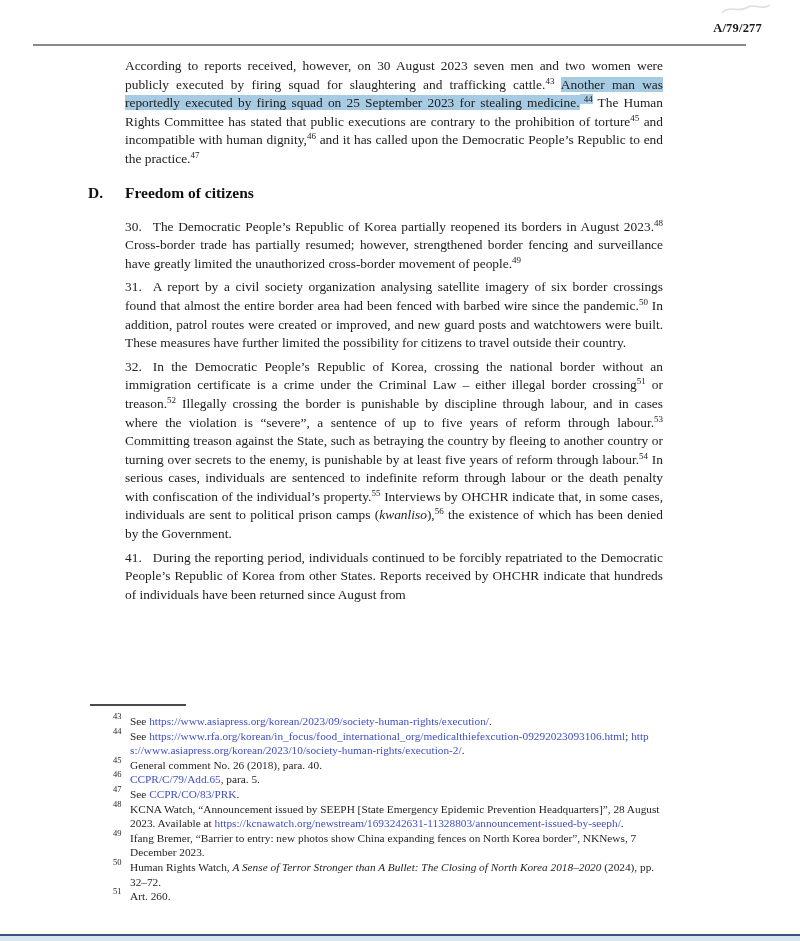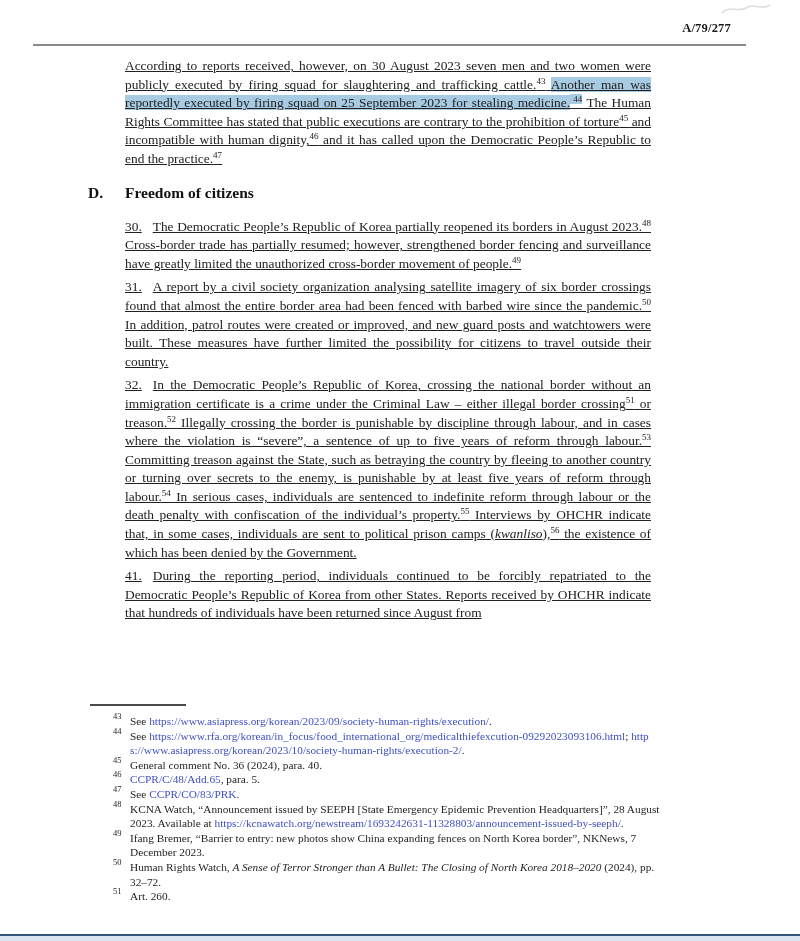--- a/index.html
+++ b/index.html
@@ -11,21 +11,21 @@
     background: #ffffff;
     overflow: hidden;
     font-family: "Liberation Serif", "DejaVu Serif", serif;
     color: #212121;
   }
 
   
   .doc-header {
     position: absolute;
     top: 18px;
-    right: 69px;
+    right: 38px;
   }
   .doc-symbol {
     font-size: 12.5px;
     font-weight: bold;
     letter-spacing: 0.2px;
     color: #1a1a1a;
   }
   .header-rule {
     position: absolute;
     top: 44px;
@@ -39,21 +39,21 @@
   
   .body-main {
     position: absolute;
     top: 57px;
     left: 125px;
     width: 538px;
     font-size: 13.4px;
     line-height: 18.6px;
     text-align: justify;
   }
-  .para { margin: 0 12px 5px 0; text-decoration: underline; }
+  .para { margin: 0 0 5px 0; }
   .section-heading {
     display: flex;
     margin: 14px 0 15px -37px;
     font-size: 15.5px;
     font-weight: bold;
     line-height: 20px;
     text-align: left;
     color: #111;
   }
   .sec-letter { width: 37px; flex: 0 0 37px; }
@@ -127,22 +127,22 @@
     <p class="para"><span class="run-num">31.</span><span class="run-n">A report by a civil society organization analysing satellite imagery of six border crossings found that almost the entire border area had been fenced with barbed wire since the pandemic.</span><span class="run-sup">50</span><span class="run-n"> In addition, patrol routes were created or improved, and new guard posts and watchtowers were built. These measures have further limited the possibility for citizens to travel outside their country.</span></p>
     <p class="para"><span class="run-num">32.</span><span class="run-n">In the Democratic People’s Republic of Korea, crossing the national border without an immigration certificate is a crime under the Criminal Law – either illegal border crossing</span><span class="run-sup">51</span><span class="run-n"> or treason.</span><span class="run-sup">52</span><span class="run-n"> Illegally crossing the border is punishable by discipline through labour, and in cases where the violation is “severe”, a sentence of up to five years of reform through labour.</span><span class="run-sup">53</span><span class="run-n"> Committing treason against the State, such as betraying the country by fleeing to another country or turning over secrets to the enemy, is punishable by at least five years of reform through labour.</span><span class="run-sup">54</span><span class="run-n"> In serious cases, individuals are sentenced to indefinite reform through labour or the death penalty with confiscation of the individual’s property.</span><span class="run-sup">55</span><span class="run-n"> Interviews by OHCHR indicate that, in some cases, individuals are sent to political prison camps (</span><span class="run-i">kwanliso</span><span class="run-n">),</span><span class="run-sup">56</span><span class="run-n"> the existence of which has been denied by the Government.</span></p>
     <p class="para"><span class="run-num">41.</span><span class="run-n">During the reporting period, individuals continued to be forcibly repatriated to the Democratic People’s Republic of Korea from other States. Reports received by OHCHR indicate that hundreds of individuals have been returned since August from</span></p>
   </main>
 
   <div class="footnote-sep"></div>
 
   <section class="footnotes" id="footnotes-list">
       <div class="footnote"><sup class="fn-num">43</sup><span><span class="run-n">See </span><span class="run-link">https://www.asiapress.org/korean/2023/09/society-human-rights/execution/</span><span class="run-n">.</span></span></div>
       <div class="footnote"><sup class="fn-num">44</sup><span><span class="run-n">See </span><span class="run-link">https://www.rfa.org/korean/in_focus/food_international_org/medicalthiefexcution-09292023093106.html</span><span class="run-n">; </span><span class="run-link">https://www.asiapress.org/korean/2023/10/society-human-rights/execution-2/</span><span class="run-n">.</span></span></div>
-      <div class="footnote"><sup class="fn-num">45</sup><span><span class="run-n">General comment No. 36 (2024), para. 40.</span></span></div>
-      <div class="footnote"><sup class="fn-num">46</sup><span><span class="run-link">CCPR/C/48/Add.65</span><span class="run-n">, para. 5.</span></span></div>
+      <div class="footnote"><sup class="fn-num">45</sup><span><span class="run-n">General comment No. 26 (2018), para. 40.</span></span></div>
+      <div class="footnote"><sup class="fn-num">46</sup><span><span class="run-link">CCPR/C/79/Add.65</span><span class="run-n">, para. 5.</span></span></div>
       <div class="footnote"><sup class="fn-num">47</sup><span><span class="run-n">See </span><span class="run-link">CCPR/CO/83/PRK</span><span class="run-n">.</span></span></div>
       <div class="footnote"><sup class="fn-num">48</sup><span><span class="run-n">KCNA Watch, “Announcement issued by SEEPH [State Emergency Epidemic Prevention Headquarters]”, 28 August 2023. Available at </span><span class="run-link">https://kcnawatch.org/newstream/1693242631-11328803/announcement-issued-by-seeph/</span><span class="run-n">.</span></span></div>
       <div class="footnote"><sup class="fn-num">49</sup><span><span class="run-n">Ifang Bremer, “Barrier to entry: new photos show China expanding fences on North Korea border”, NKNews, 7 December 2023.</span></span></div>
       <div class="footnote"><sup class="fn-num">50</sup><span><span class="run-n">Human Rights Watch, </span><span class="run-i">A Sense of Terror Stronger than A Bullet: The Closing of North Korea 2018–2020</span><span class="run-n"> (2024), pp. 32–72.</span></span></div>
       <div class="footnote"><sup class="fn-num">51</sup><span><span class="run-n">Art. 260.</span></span></div>
     </section>
 
   <div class="bottom-bar"></div>
 </div>
 

